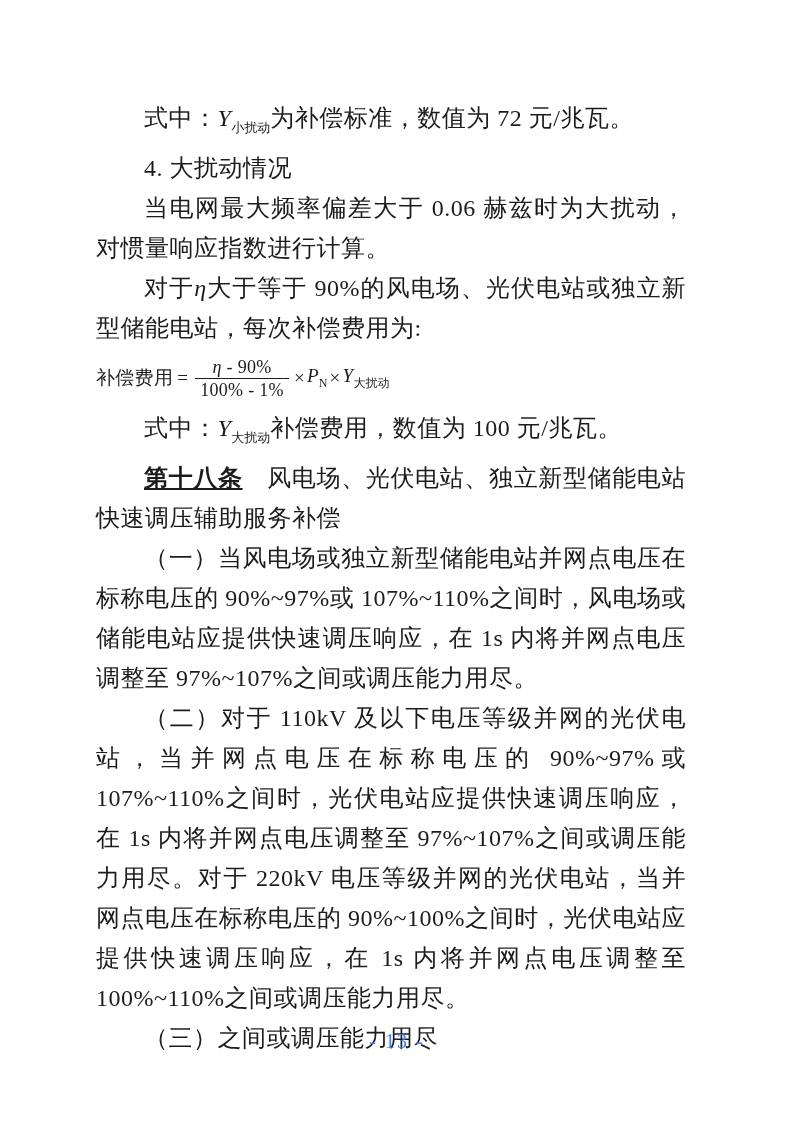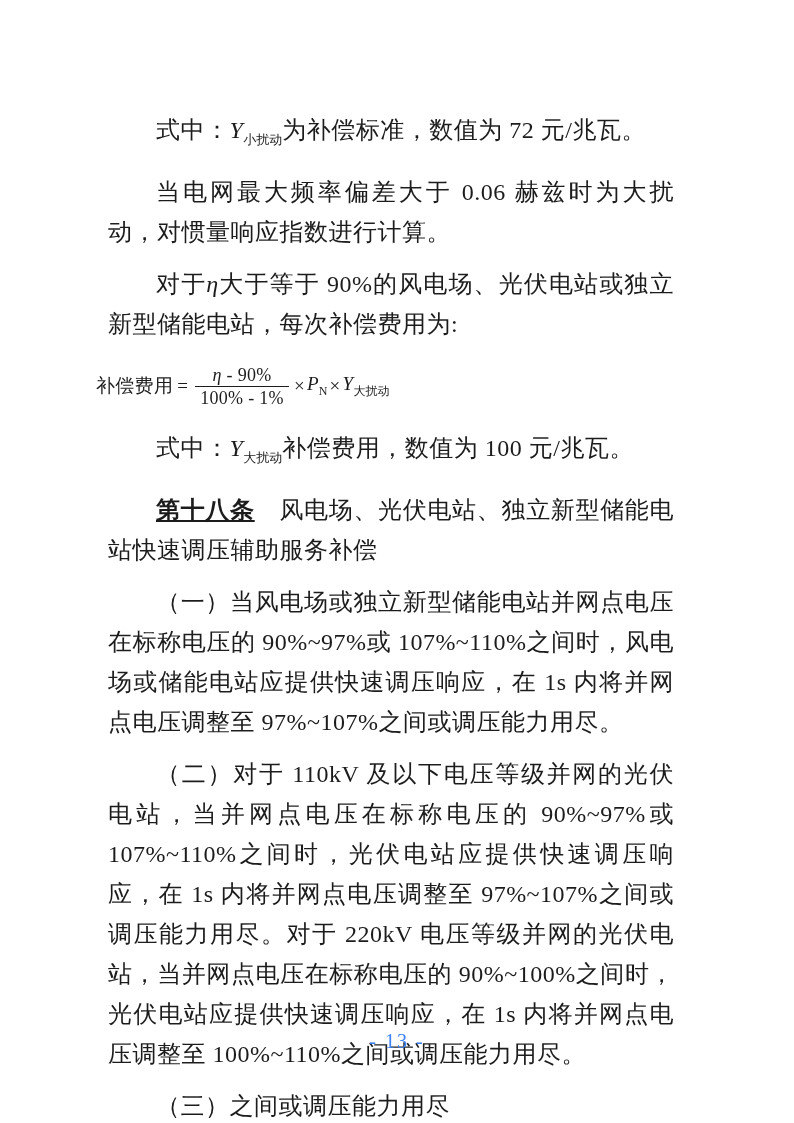--- a/index.html
+++ b/index.html
@@ -12,21 +12,21 @@
     font-family: "Liberation Serif", "DejaVu Serif", serif;
     color: #1c1c1c;
   }
   .content {
     position: absolute;
     left: 96px;
     top: 98px;
     width: 590px;
   }
   .para {
-    margin: 12px;
+    margin: 0;
     font-size: 24px;
     line-height: 40px;
     text-align: justify;
     text-justify: inter-ideograph;
     text-indent: 2em;
     letter-spacing: 0.5px;
   }
   .bold-lead { font-weight: bold; text-decoration: underline; }
   .var {
     font-style: italic;
@@ -78,20 +78,21 @@
   }
 </style>
 </head>
 <body>
 
 <div class="page">
   <div class="content">
 
     <p class="para"><span>式中：</span><span class="var">Y</span><span class="ssub">小扰动</span><span>为补偿标准，数值为 72 元/兆瓦。</span></p>
 
+    <p class="para">4. 大扰动情况</p>
 
     <p class="para">当电网最大频率偏差大于 0.06 赫兹时为大扰动，对惯量响应指数进行计算。</p>
 
     <p class="para"><span>对于</span><span class="var">η</span><span>大于等于 90%的风电场、光伏电站或独立新型储能电站，每次补偿费用为:</span></p>
 
     <div class="formula">
       <span class="piece">补偿费用</span>
       <span class="piece eq">=</span>
       <span class="frac">
         <span class="num"><span class="var">η</span><span> - 90%</span></span>

